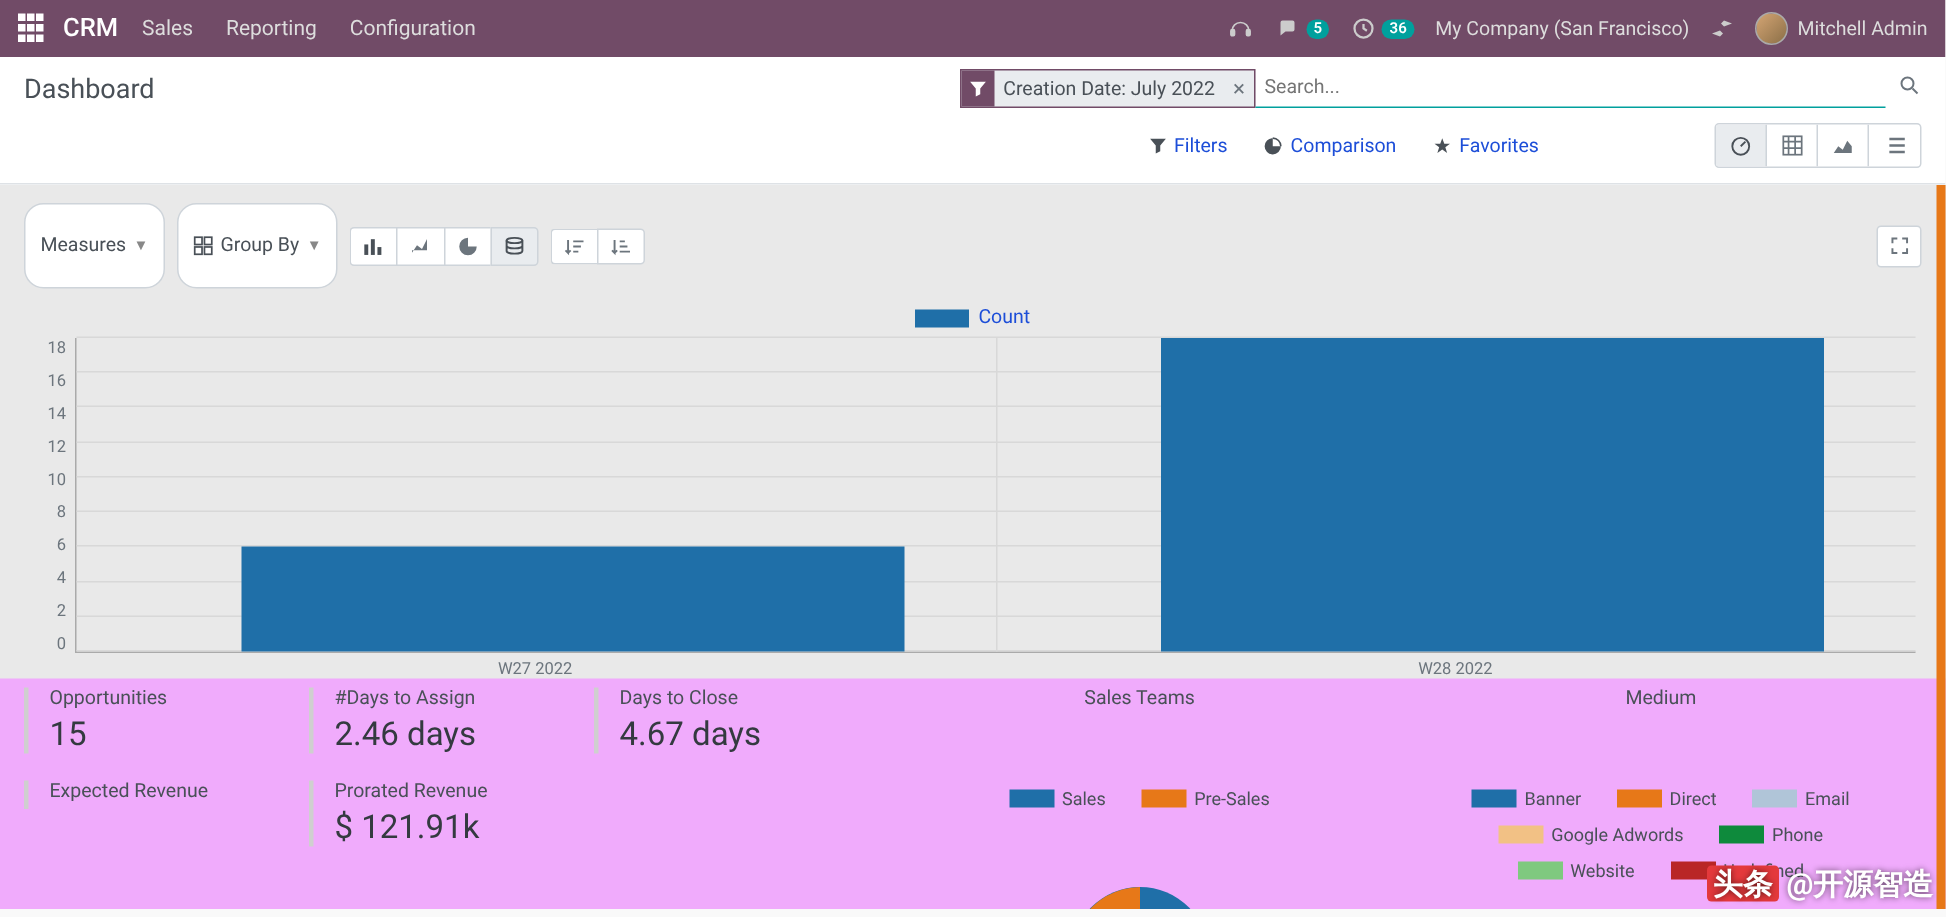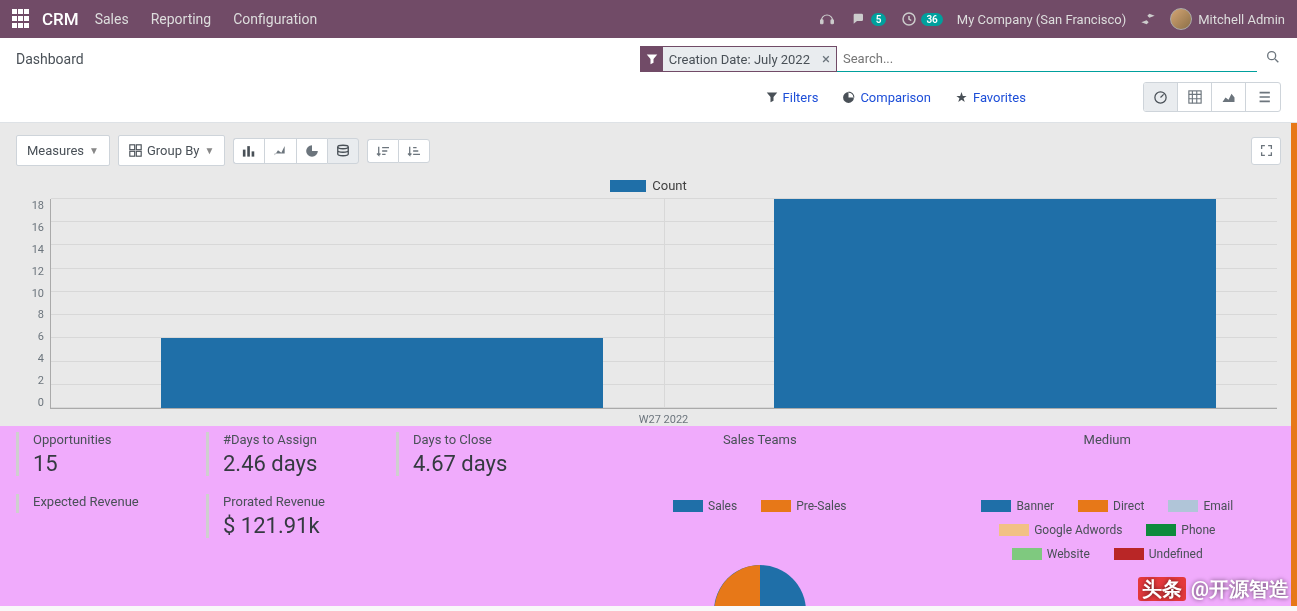--- a/index.html
+++ b/index.html
@@ -12,21 +12,21 @@
 .navbar .brand { font-size: 17px; font-weight: 500; margin-right: 16px; }
 .navbar .nav-link { margin-right: 22px; color: #ddd; font-size: 14px; cursor: pointer; }
 .navbar .spacer { flex: 1; }
 .navbar .right-item { margin-left: 14px; display: flex; align-items: center; color: #ddd; font-size: 13px; cursor: pointer; position: relative; }
 .badge { background: #00a09d; color: #fff; font-size: 10px; padding: 1px 5px; border-radius: 8px; margin-left: 3px; font-weight: 600; }
 .avatar { width: 22px; height: 22px; border-radius: 50%; background: linear-gradient(135deg,#d4a574,#8b6f47); margin-right: 6px; border:1px solid #aaa; }
 
 
 .control-panel { background: #fff; border-bottom: 1px solid #dee2e6; padding: 8px 16px 0 16px; }
 .cp-row1 { display: flex; align-items: center; }
-.page-title { font-size: 14px; color: #495057; font-weight: 400; flex: 0 0 auto; }
+.page-title { font-size: 18px; color: #495057; font-weight: 400; flex: 0 0 auto; }
 .search-area { flex: 1; display: flex; justify-content: flex-end; align-items: center; }
 .facet { background: #e9ecef; border: 1px solid #714b67; display: flex; align-items: center; font-size: 13px; height: 26px; }
 .facet-icon { background: #714b67; color: #fff; width: 22px; height: 24px; display: flex; align-items: center; justify-content: center; }
 .facet-label { padding: 0 6px; color: #495057; }
 .facet-remove { padding: 0 6px; color: #6c757d; cursor: pointer; font-size: 15px; }
 .search-input { border: none; border-bottom: 1px solid #00a09d; height: 26px; width: 420px; padding: 0 6px; font-size: 13px; outline: none; background: transparent; }
 .search-icon { color: #6c757d; margin-left: 8px; }
 
 .cp-row2 { display: flex; align-items: center; padding: 10px 0; }
 .cp-row2 .left { flex: 0 0 50%; }
@@ -37,33 +37,33 @@
 .view-btn { width: 34px; height: 28px; display: flex; align-items: center; justify-content: center; color: #6c757d; cursor: pointer; border-right: 1px solid #ced4da; }
 .view-btn:last-child { border-right: none; }
 .view-btn.active { background: #e9ecef; color: #495057; }
 
 
 .dashboard { background: #e9e9e9; height: calc(611px - 38px - 90px); overflow-y: auto; position: relative; }
 .dashboard::after{content:'';position:absolute;right:0;top:0;bottom:0;width:6px;background:#e77818;}
 
 
 .chart-toolbar { background: transparent; padding: 12px 16px; display: flex; align-items: center; gap: 8px; }
-.btn { background: #fff; border: 1px solid #ced4da; border-radius: 2px; padding: 7px 10px; font-size: 13px; color: #495057; display: flex; align-items: center; gap: 5px; cursor: pointer; }
+.btn { background: #fff; border: 1px solid #ced4da; border-radius: 13px; padding: 20px 10px; font-size: 13px; color: #495057; display: flex; align-items: center; gap: 5px; cursor: pointer; }
 .btn .caret { font-size: 10px; color: #888; }
 .btn-group { display: flex; }
 .btn-group .btn { border-radius: 0; border-right: none; padding: 5px 8px; }
 .btn-group .btn:first-child { border-radius: 3px 0 0 3px; }
 .btn-group .btn:last-child { border-radius: 0 3px 3px 0; border-right: 1px solid #ced4da; }
 .btn.active { background: #e9ecef; }
 .toolbar-spacer { flex: 1; }
 .expand-btn { background: #fff; border: 1px solid #ced4da; border-radius: 3px; width: 30px; height: 28px; display: flex; align-items: center; justify-content: center; color: #6c757d; cursor: pointer; }
 
 
 .chart-area { background: transparent; padding: 0 20px; }
-.legend-top { display: flex; justify-content: center; align-items: center; gap: 6px; font-size: 13px; color: #404040; margin-bottom: 6px; }
+.legend-top { display: flex; justify-content: center; align-items: center; gap: 6px; font-size: 13px; color: #1d4ed8; margin-bottom: 6px; }
 .legend-swatch { width: 36px; height: 12px; background: #1f6fa8; }
 .barchart { position: relative; height: 210px; display: flex; }
 .y-axis { width: 30px; display: flex; flex-direction: column; justify-content: space-between; align-items: flex-end; padding-right: 6px; font-size: 11px; color: #6c757d; }
 .plot { flex: 1; position: relative; border-left: 1px solid #aaa; border-bottom: 1px solid #aaa; }
 .gridlines { position: absolute; inset: 0; }
 .gridline { position: absolute; left: 0; right: 0; border-top: 1px solid #d8d8d8; }
 .midline { position:absolute;top:0;bottom:0;left:50%;border-left:1px solid #d8d8d8; }
 .bars-row { position: absolute; inset: 0; display: flex; }
 .bar-slot { flex: 1; position: relative; }
 .bar { position: absolute; bottom: 0; left: 18%; right: 10%; background: #1f6fa8; }
@@ -311,20 +311,21 @@
               <div class="bar" style="height: 33.3333%;"></div>
             </div>
             <div class="bar-slot">
               <div class="bar" style="height: 100%;"></div>
             </div>
           </div>
       </div>
     </div>
     <div class="x-labels" id="xlabels">
         <div>W27 2022</div>
+        <div>W28 2022</div>
       </div>
   </div>
 
   <div class="kpi-row">
     <div class="kpi-col">
       <div class="kpi-card">
         <div class="kpi-label">Opportunities</div>
         <div class="kpi-value">15</div>
       </div>
       <div class="kpi-card">

